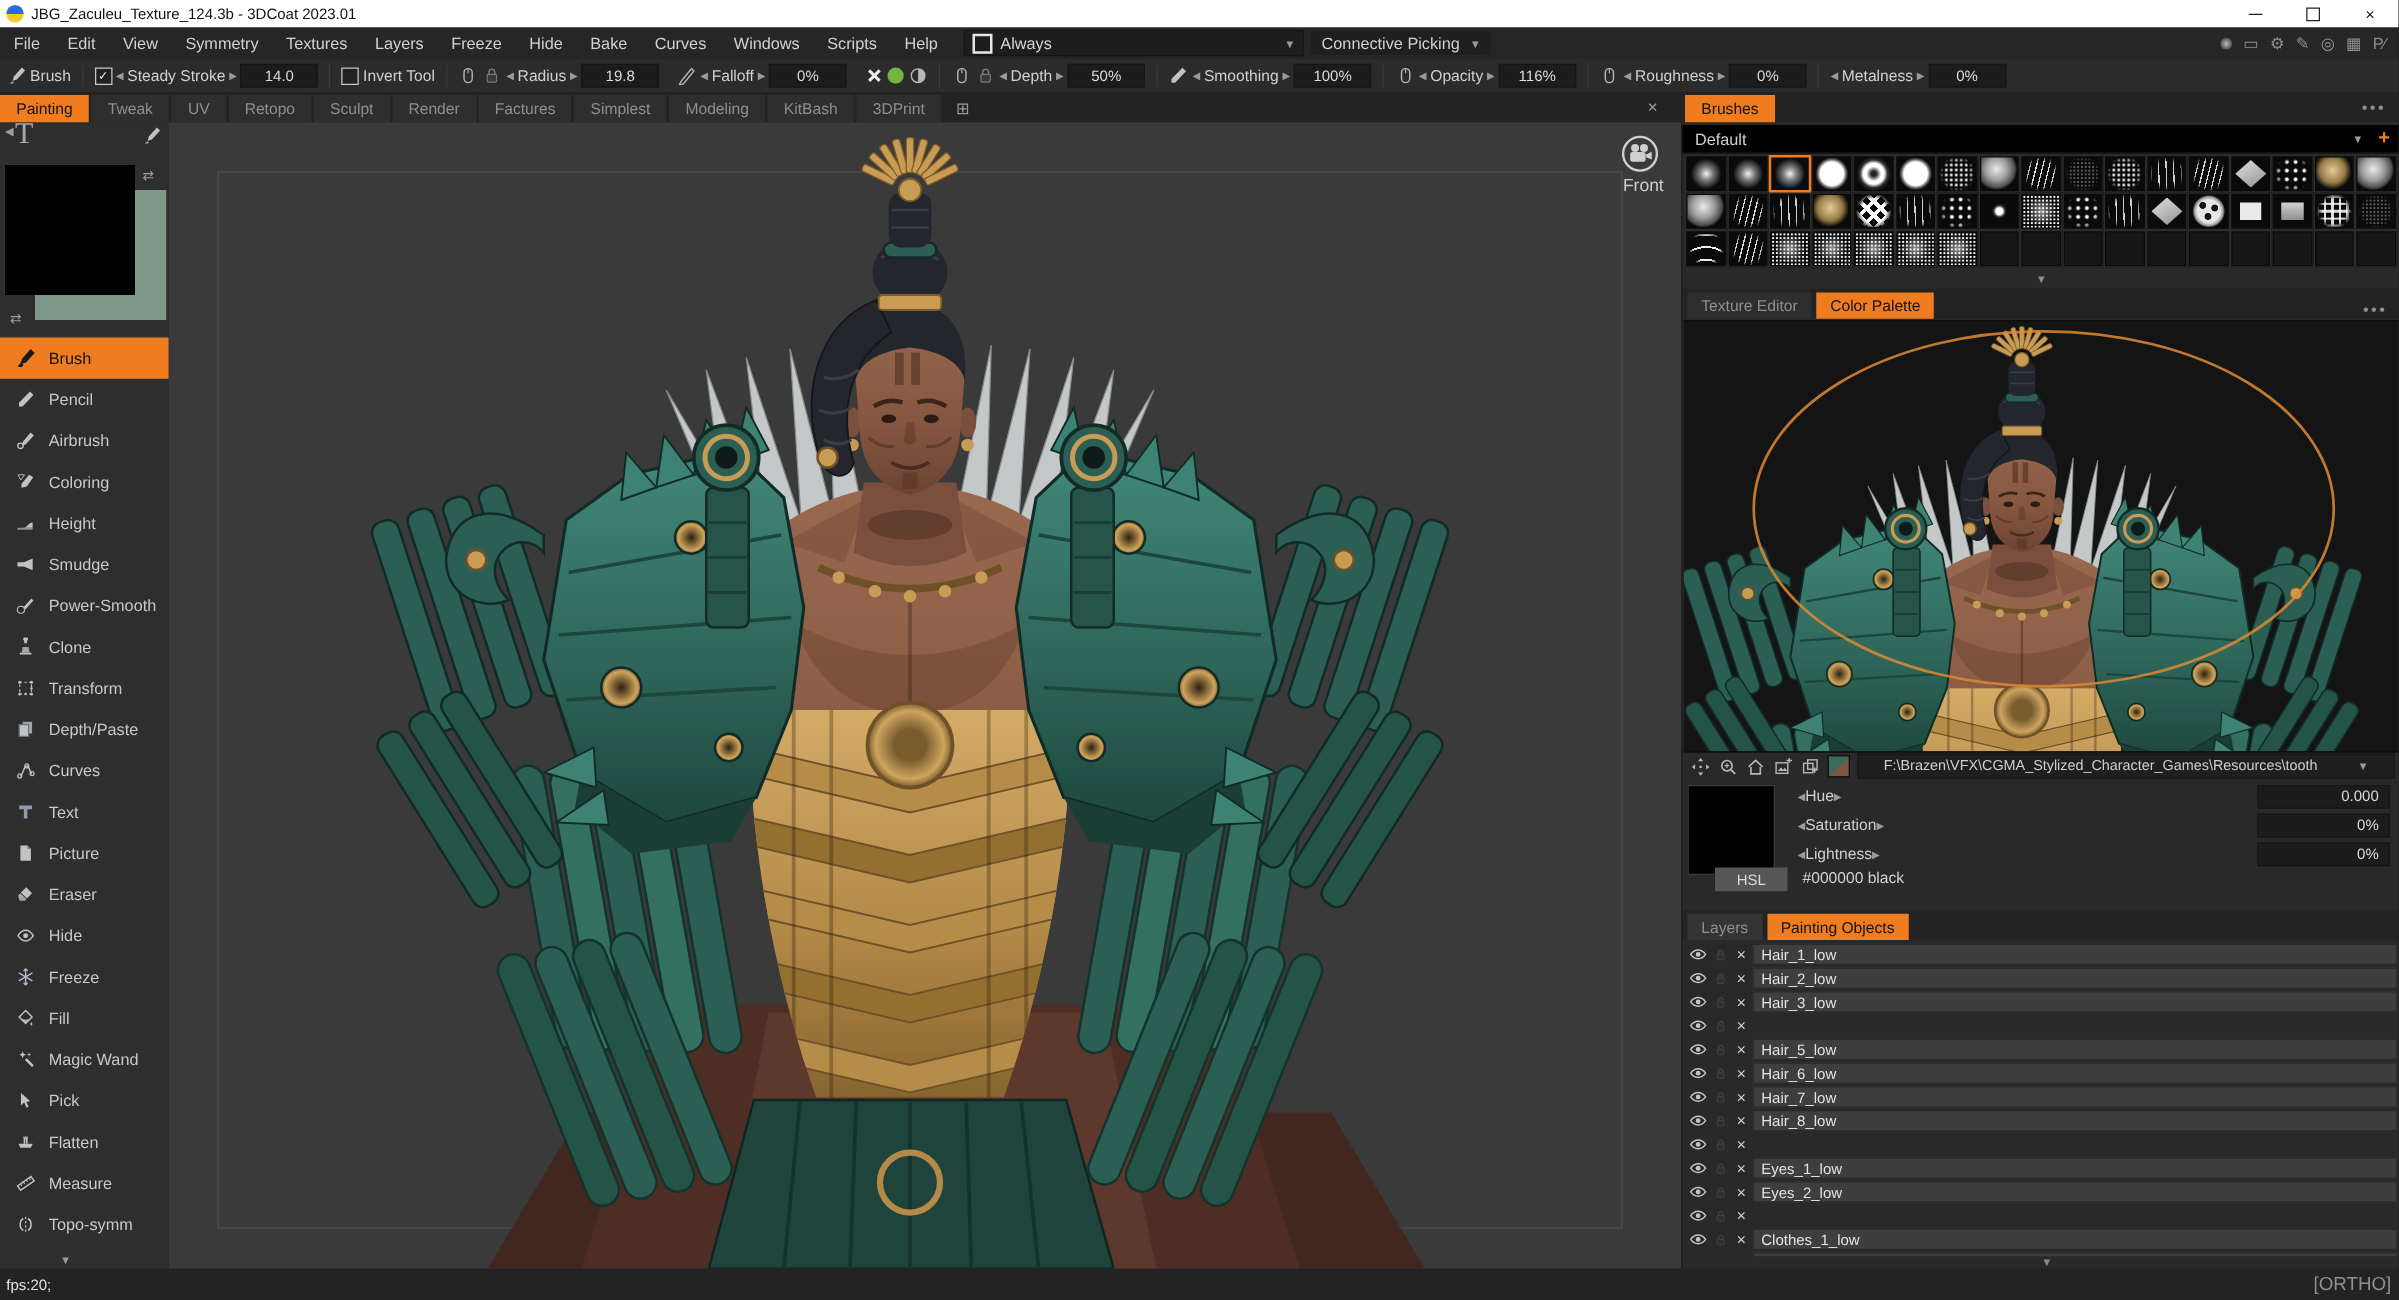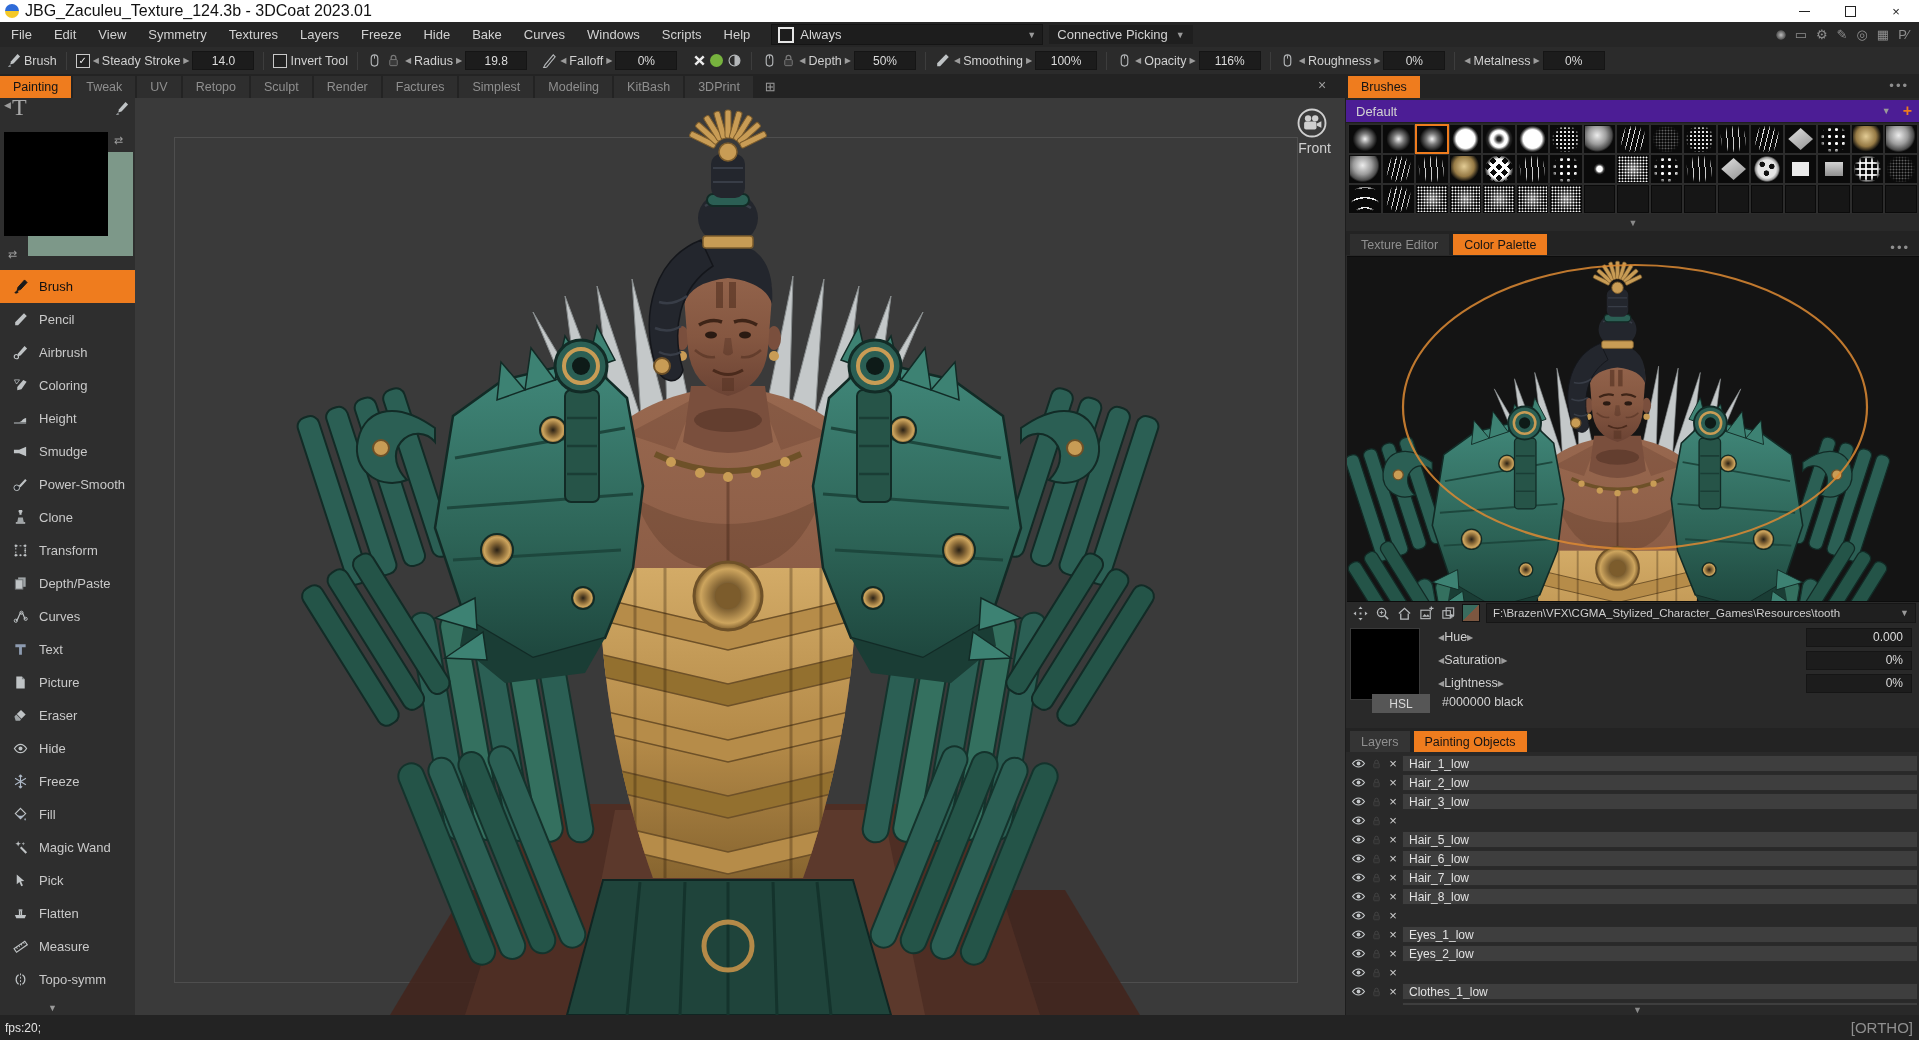--- a/index.html
+++ b/index.html
@@ -1,21 +1,21 @@
 <!DOCTYPE html>
 <html><head>
 <meta charset="utf-8">
 <style>
   html,body{margin:0;padding:0;background:#1b1b1b;font-family:"Liberation Sans",sans-serif;-webkit-font-smoothing:antialiased;}
   #app{position:relative;width:1919px;height:1040px;overflow:hidden;background:#2a2a2a;color:#d6d6d6;font-size:13px;}
   .abs{position:absolute;}
   
   #titlebar{left:0;top:0;width:100%;height:22px;background:#ffffff;color:#111;display:flex;align-items:center;}
   #applogo{width:14px;height:14px;border-radius:50%;margin:0 6px 0 5px;background:linear-gradient(#2f6bd8 0 52%,#f4c928 52% 100%);}
-  #wintitle{font-size:16px;color:#111;}
+  #wintitle{font-size:12px;color:#111;}
   #winbtns{margin-left:auto;display:flex;height:100%;}
   .winbtn{width:46px;height:100%;display:flex;align-items:center;justify-content:center;color:#222;font-size:13px;}
   .winbtn .mini{width:11px;height:1px;background:#222;display:block;}
   .winbtn .maxi{width:9px;height:9px;border:1px solid #222;display:block;}
   
   #menubar{left:0;top:22px;width:100%;height:25px;background:#262626;display:flex;align-items:center;border-bottom:1px solid #1c1c1c;}
   .menu-item{padding:0 11px;color:#d2d2d2;font-size:13px;}
   #always-box{display:flex;align-items:center;background:#1d1d1d;border:1px solid #151515;height:19px;width:258px;margin-left:10px;padding:0 6px;}
   #always-box .chk{width:12px;height:12px;border:2px solid #e6e6e6;margin-right:6px;}
   #always-box .carr{margin-left:auto;color:#9a9a9a;font-size:9px;}
@@ -59,39 +59,39 @@
   .toolrow.sel svg path, .toolrow.sel svg circle, .toolrow.sel svg rect{fill:#1a1a1a;stroke:#1a1a1a;}
   #sb-caret{position:absolute;left:48px;bottom:2px;color:#9a9a9a;font-size:9px;}
   
   #viewport{left:135px;top:98px;width:1210px;height:917px;background:#3a3a3a;overflow:hidden;}
   #vframe{position:absolute;left:39px;top:39px;width:1122px;height:844px;border:1px solid #4e4e4e;}
   #charsvg{position:absolute;left:0;top:0;}
   #camico{position:absolute;right:18px;top:10px;width:30px;height:30px;}
   #viewlabel{position:absolute;right:14px;top:42px;color:#cfcfcf;font-size:14px;}
   
   #rightpanel{left:1345px;top:98px;width:574px;height:917px;background:#292929;border-left:1px solid #1d1d1d;}
-  #defaultrow{position:absolute;left:0;top:2px;width:100%;height:22px;background:#4c1d95;border-bottom:1px solid #1e1e1e;display:flex;align-items:center;}
+  #defaultrow{position:absolute;left:0;top:2px;width:100%;height:22px;background:#000000;border-bottom:1px solid #1e1e1e;display:flex;align-items:center;}
   #defaultrow .dlabel{padding-left:10px;color:#d2d2d2;font-size:13px;}
   #defaultrow .carr{margin-left:auto;color:#9a9a9a;font-size:9px;}
   #defaultrow .plus{color:#ef7c1e;font-size:16px;font-weight:bold;margin:0 8px 0 12px;}
   #brush-grid{position:absolute;left:2px;top:26px;width:570px;display:grid;grid-template-columns:repeat(17,1fr);grid-auto-rows:30px;}
   .bcell{border:1px solid #2c2c2c;background:#0a0a0a;position:relative;}
   .bcell.sel{outline:2px solid #ef7c1e;outline-offset:-2px;z-index:2;}
   #gridstrip{position:absolute;left:0;top:118px;width:100%;height:13px;display:flex;align-items:center;justify-content:center;color:#8a8a8a;font-size:9px;}
   #textabs{position:absolute;left:0;top:133px;width:100%;height:24px;background:#232323;display:flex;align-items:flex-end;}
   #textabs .ttab{height:21px;display:flex;align-items:center;padding:0 11px;font-size:12.5px;color:#8f8f8f;margin-left:4px;background:#2e2e2e;}
   #textabs .ttab.active{background:#ef7c1e;color:#141414;}
   #textabs .dots{margin-left:auto;color:#8f8f8f;letter-spacing:2px;padding-right:10px;}
   #preview{position:absolute;left:1px;top:158px;width:572px;height:344px;background:#141414;border-top:1px solid #0c0c0c;border-bottom:1px solid #0c0c0c;overflow:hidden;}
   #preview svg.scene{position:absolute;left:0;top:0;}
   #arcsvg{position:absolute;left:0;top:0;}
   #navrow{position:absolute;left:0;top:503px;width:100%;height:24px;display:flex;align-items:center;gap:6px;padding-left:6px;box-sizing:border-box;}
   #navrow .icn svg{width:15px;height:15px;}
   #pathThumb{width:16px;height:16px;background:linear-gradient(135deg,#3a6b5e 0 50%,#7c5740 50% 100%);border:1px solid #111;}
-  #pathbox{flex:1;display:flex;align-items:center;background:#1f1f1f;border:1px solid #161616;height:18px;margin-right:4px;padding:0 6px;overflow:hidden;}
+  #pathbox{flex:1;display:flex;align-items:center;background:#1f1f1f;border:1px solid #161616;height:18px;margin-right:4px;padding:0 20px;overflow:hidden;}
   #pathtext{font-size:11.5px;color:#cfcfcf;white-space:nowrap;}
   #pathbox .carr{margin-left:auto;color:#9a9a9a;font-size:9px;}
   #hslblock{position:absolute;left:0;top:528px;width:100%;height:96px;}
   #hsl-swatch{position:absolute;left:4px;top:2px;width:68px;height:70px;background:#000;border:1px solid #3a3a3a;}
   .hslrow{position:absolute;left:92px;right:8px;height:18px;display:flex;align-items:center;}
   .hslrow .valbox{margin-left:auto;min-width:92px;justify-content:flex-end;padding-right:8px;}
   #hslbtn{position:absolute;left:26px;top:68px;width:58px;height:19px;background:#565656;color:#d9d9d9;display:flex;align-items:center;justify-content:center;font-size:12px;}
   #hexrow{position:absolute;left:96px;top:69px;font-size:12.5px;color:#d2d2d2;}
   #layertabs{position:absolute;left:0;top:630px;width:100%;height:24px;background:#232323;display:flex;align-items:flex-end;}
   #layertabs .ltab{height:21px;display:flex;align-items:center;padding:0 11px;font-size:12.5px;margin-left:4px;background:#343434;color:#8f8f8f;}

